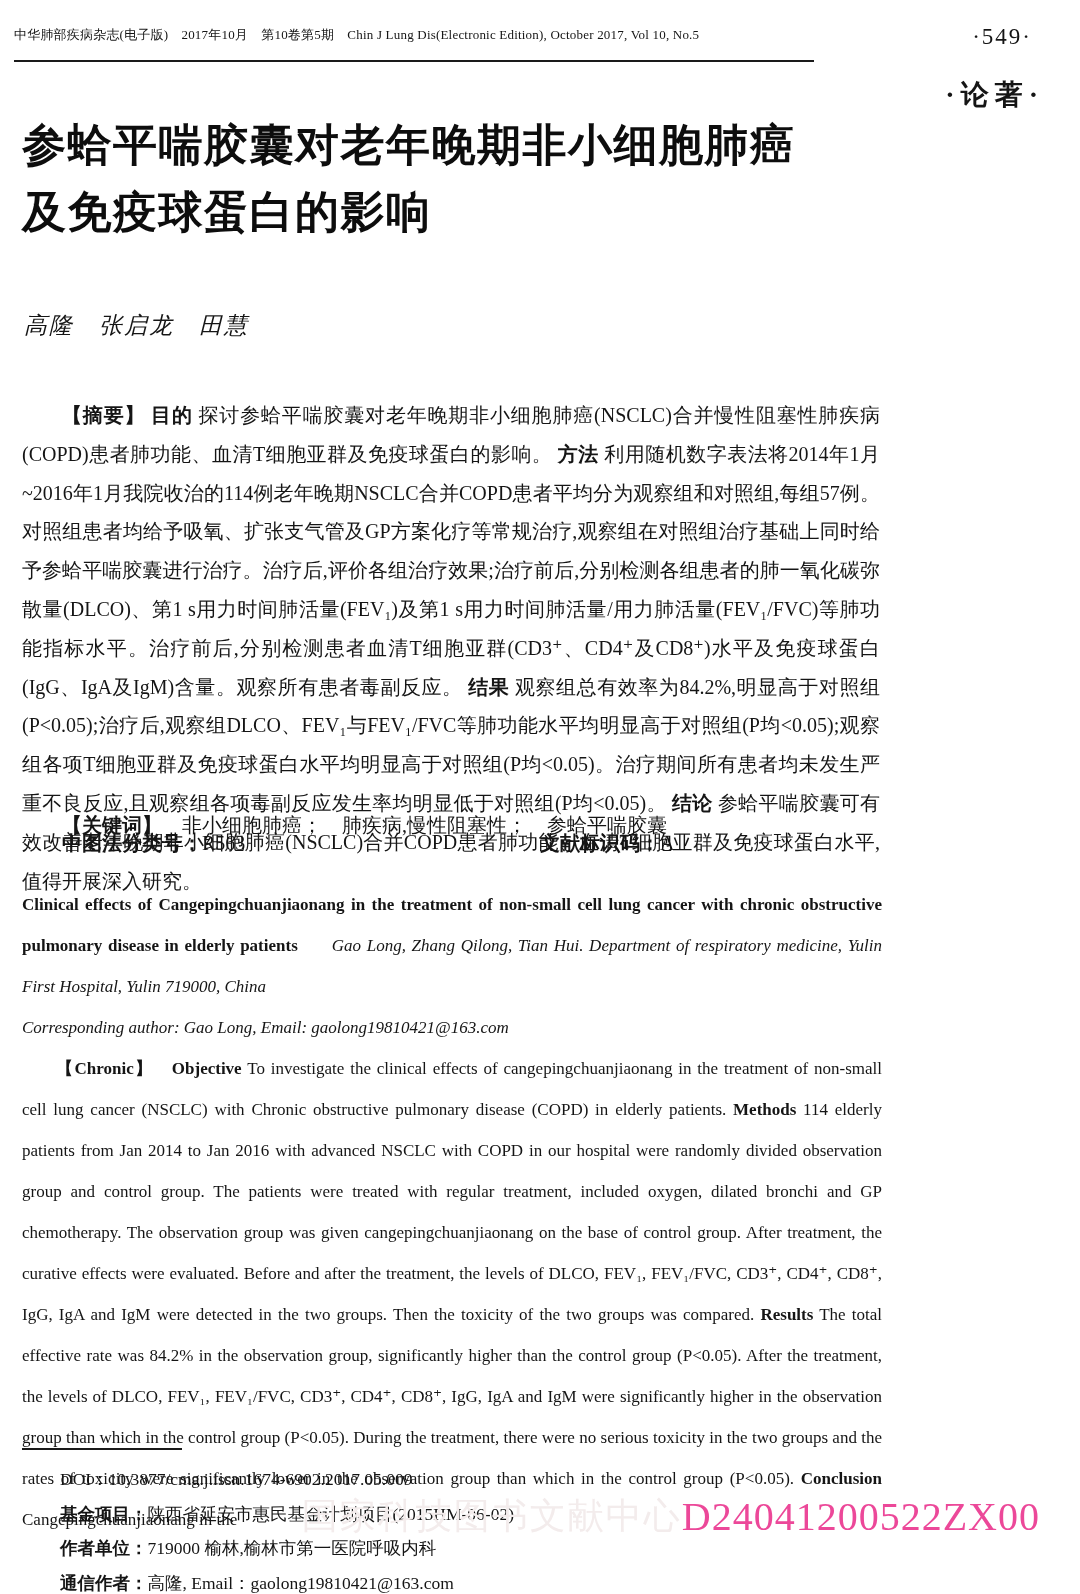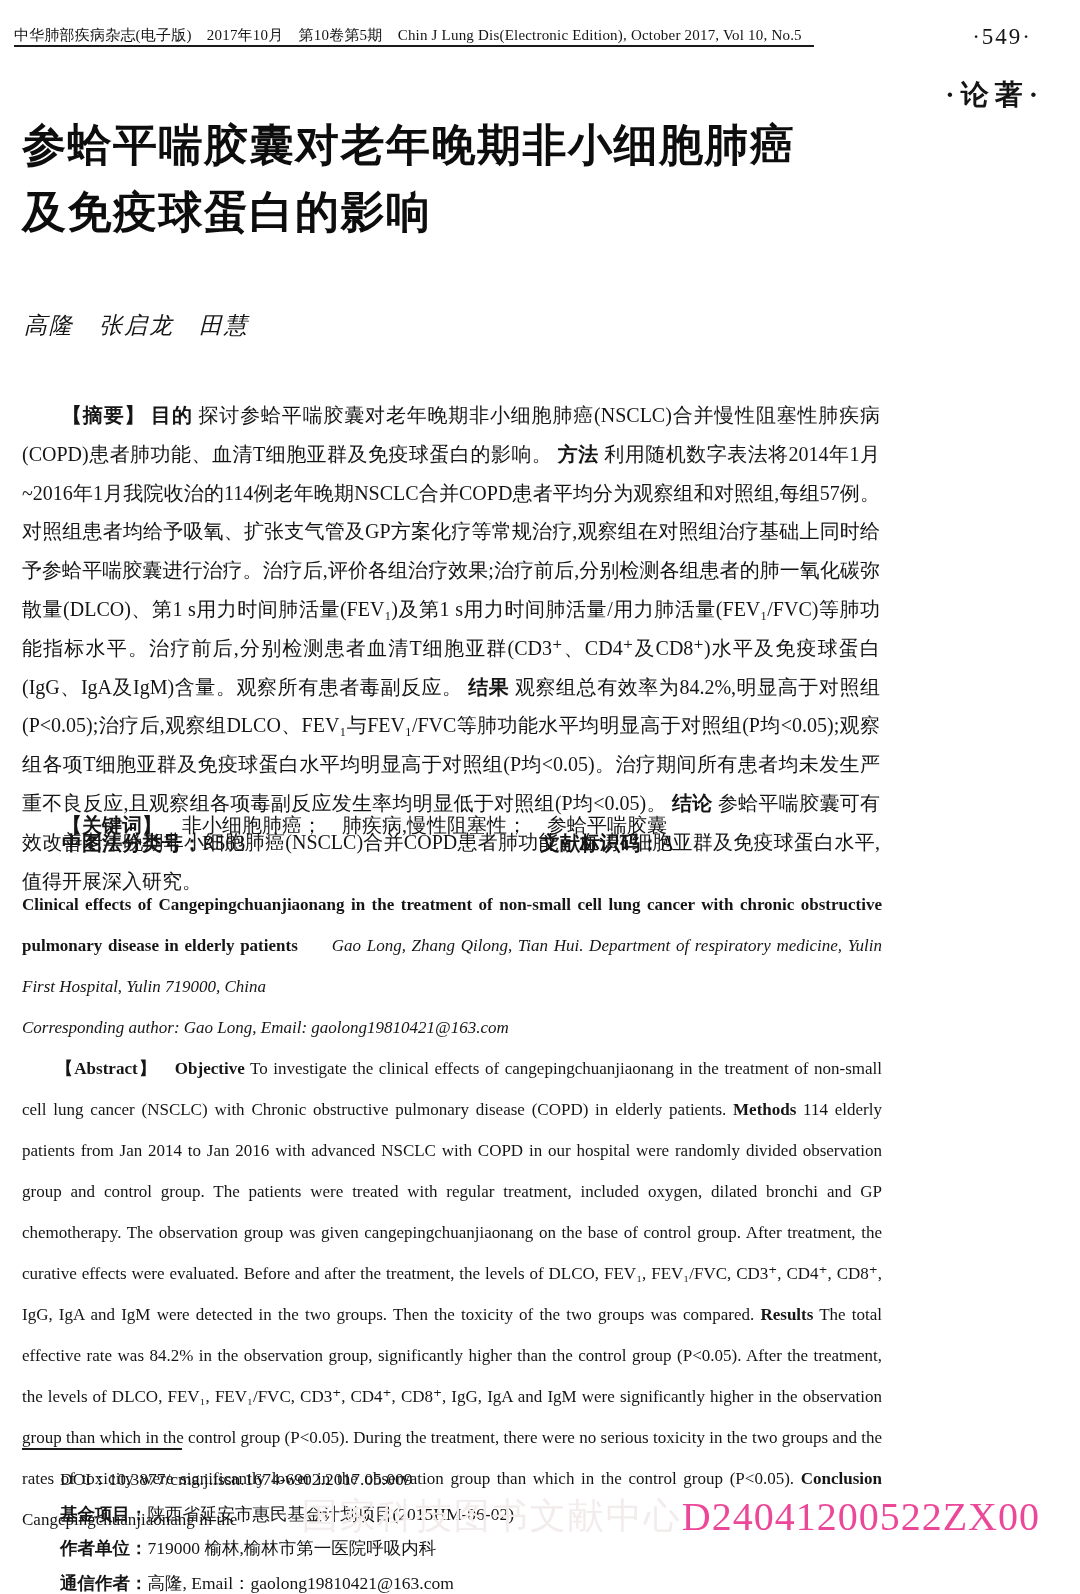--- a/index.html
+++ b/index.html
@@ -10,22 +10,22 @@
     color:#151515;
     font-family:"Liberation Serif","DejaVu Serif",serif;
     overflow:hidden;
   }
   .hei{font-family:"Liberation Sans","DejaVu Sans",sans-serif;font-weight:700;}
   .b{font-weight:700;}
   .i{font-style:italic;}
 
   .header{
     position:absolute;top:26px;left:14px;width:800px;
-    font-size:15px;letter-spacing:.2px;
-    border-bottom:2px solid #1a1a1a;padding-bottom:0;
+    font-size:13px;letter-spacing:.2px;
+    border-bottom:2px solid #1a1a1a;padding-bottom:16px;
     white-space:nowrap;
   }
   .page-number{
     position:absolute;top:24px;right:48px;
     font-size:23px;letter-spacing:2px;
   }
   .section-mark{
     position:absolute;top:76px;right:36px;
     font-size:28px;font-weight:700;letter-spacing:6px;
   }
@@ -112,21 +112,21 @@
     <span class="part1"><span class="hei">中图法分类号：</span><span>R563</span></span>
     <span class="part2"><span class="hei">文献标识码：</span><span>A</span></span>
   </div>
 
   <div class="english">
     <p>
       <span class="b">Clinical effects of Cangepingchuanjiaonang in the treatment of non-small cell lung cancer with chronic obstructive pulmonary disease in elderly patients</span><span class="gap"></span><span class="i">Gao Long, Zhang Qilong, Tian Hui. Department of respiratory medicine, Yulin First Hospital, Yulin 719000, China</span>
     </p>
     <p class="i">Corresponding author: Gao Long, Email: gaolong19810421@163.com</p>
     <p class="abstract-en">
-      <span class="b">【Abstract】</span><span class="gap-s"></span>
+      <span class="b">【Chronic】</span><span class="gap-s"></span>
       <span class="b">Objective</span><span> To investigate the clinical effects of cangepingchuanjiaonang in the treatment of non-small cell lung cancer (NSCLC) with Chronic obstructive pulmonary disease (COPD) in elderly patients. </span>
       <span class="b">Methods</span><span> 114 elderly patients from Jan 2014 to Jan 2016 with advanced NSCLC with COPD in our hospital were randomly divided observation group and control group. The patients were treated with regular treatment, included oxygen, dilated bronchi and GP chemotherapy. The observation group was given cangepingchuanjiaonang on the base of control group. After treatment, the curative effects were evaluated. Before and after the treatment, the levels of DLCO, FEV₁, FEV₁/FVC, CD3⁺, CD4⁺, CD8⁺, IgG, IgA and IgM were detected in the two groups. Then the toxicity of the two groups was compared. </span>
       <span class="b">Results</span><span> The total effective rate was 84.2% in the observation group, significantly higher than the control group (P&lt;0.05). After the treatment, the levels of DLCO, FEV₁, FEV₁/FVC, CD3⁺, CD4⁺, CD8⁺, IgG, IgA and IgM were significantly higher in the observation group than which in the control group (P&lt;0.05). During the treatment, there were no serious toxicity in the two groups and the rates of toxicity were significantly lower in the observation group than which in the control group (P&lt;0.05). </span>
       <span class="b">Conclusion</span><span> Cangepingchuanjiaonang in the</span>
     </p>
   </div>
 
   <div class="footnote-rule"></div>
 
   <div class="footnotes">

